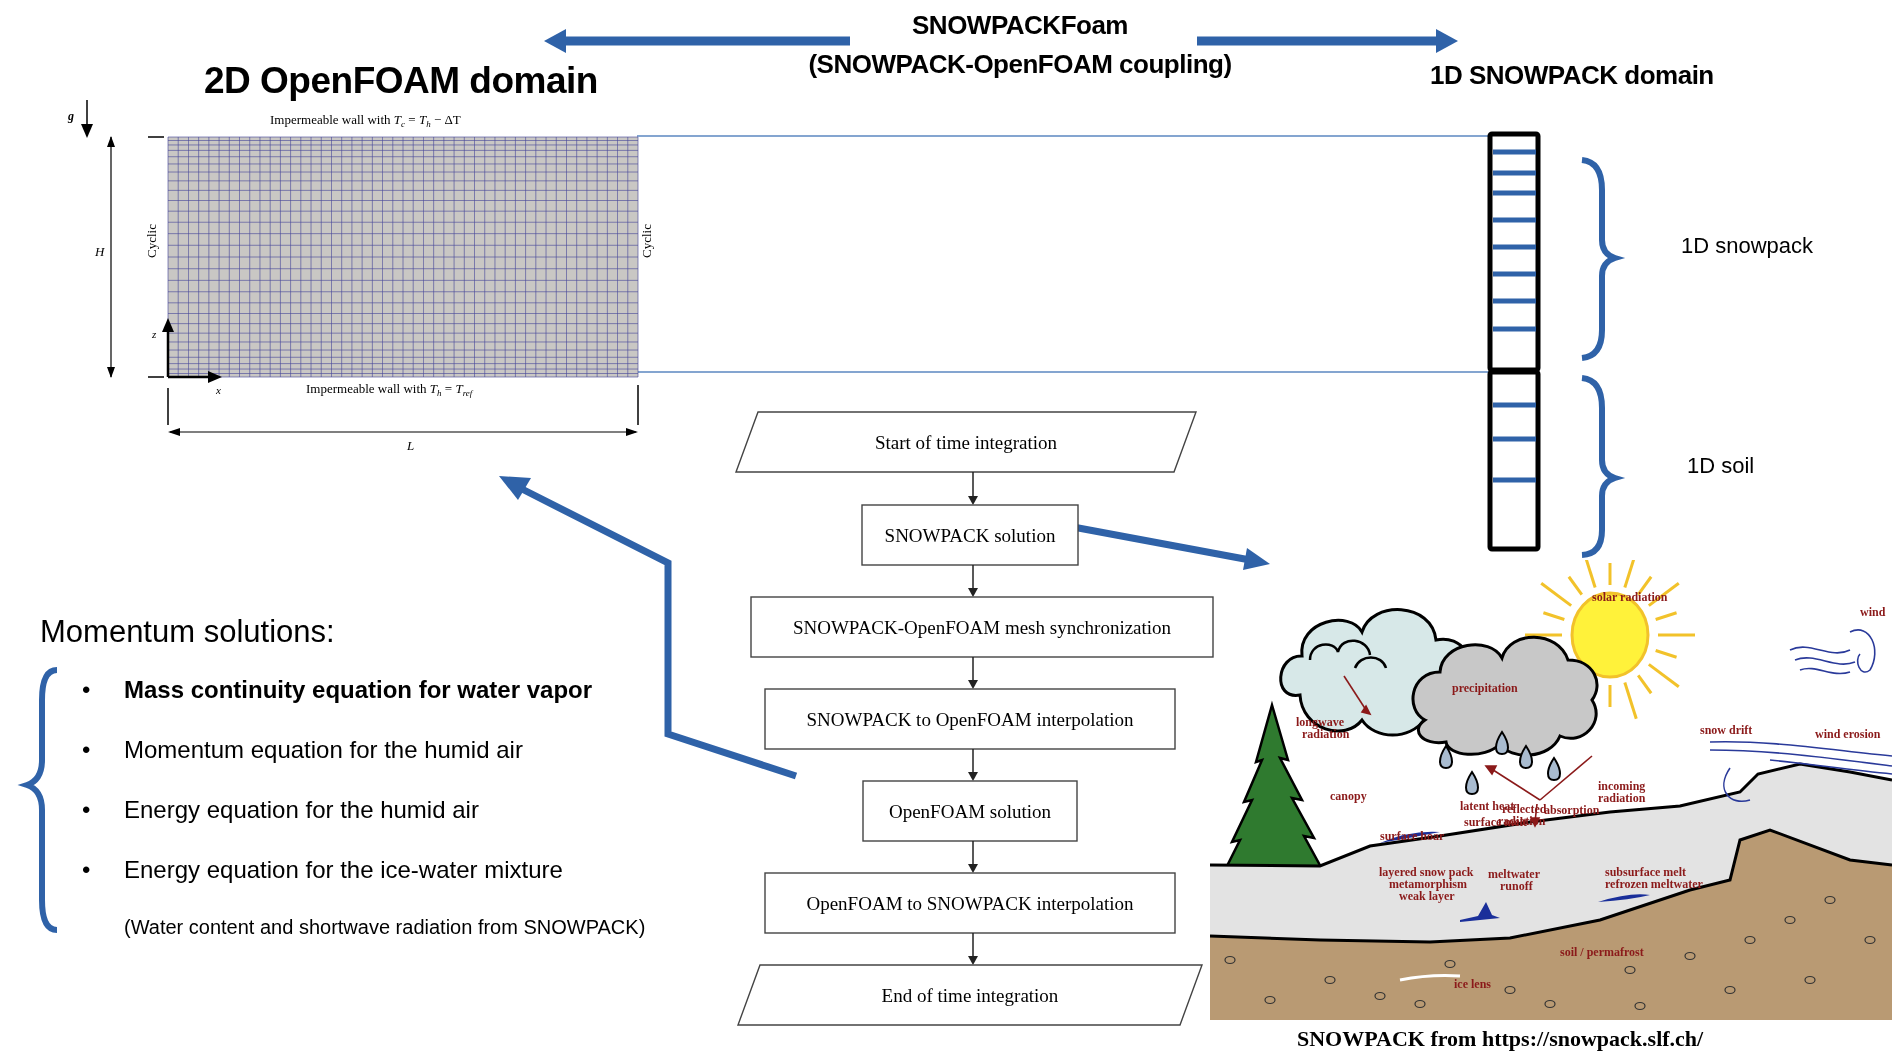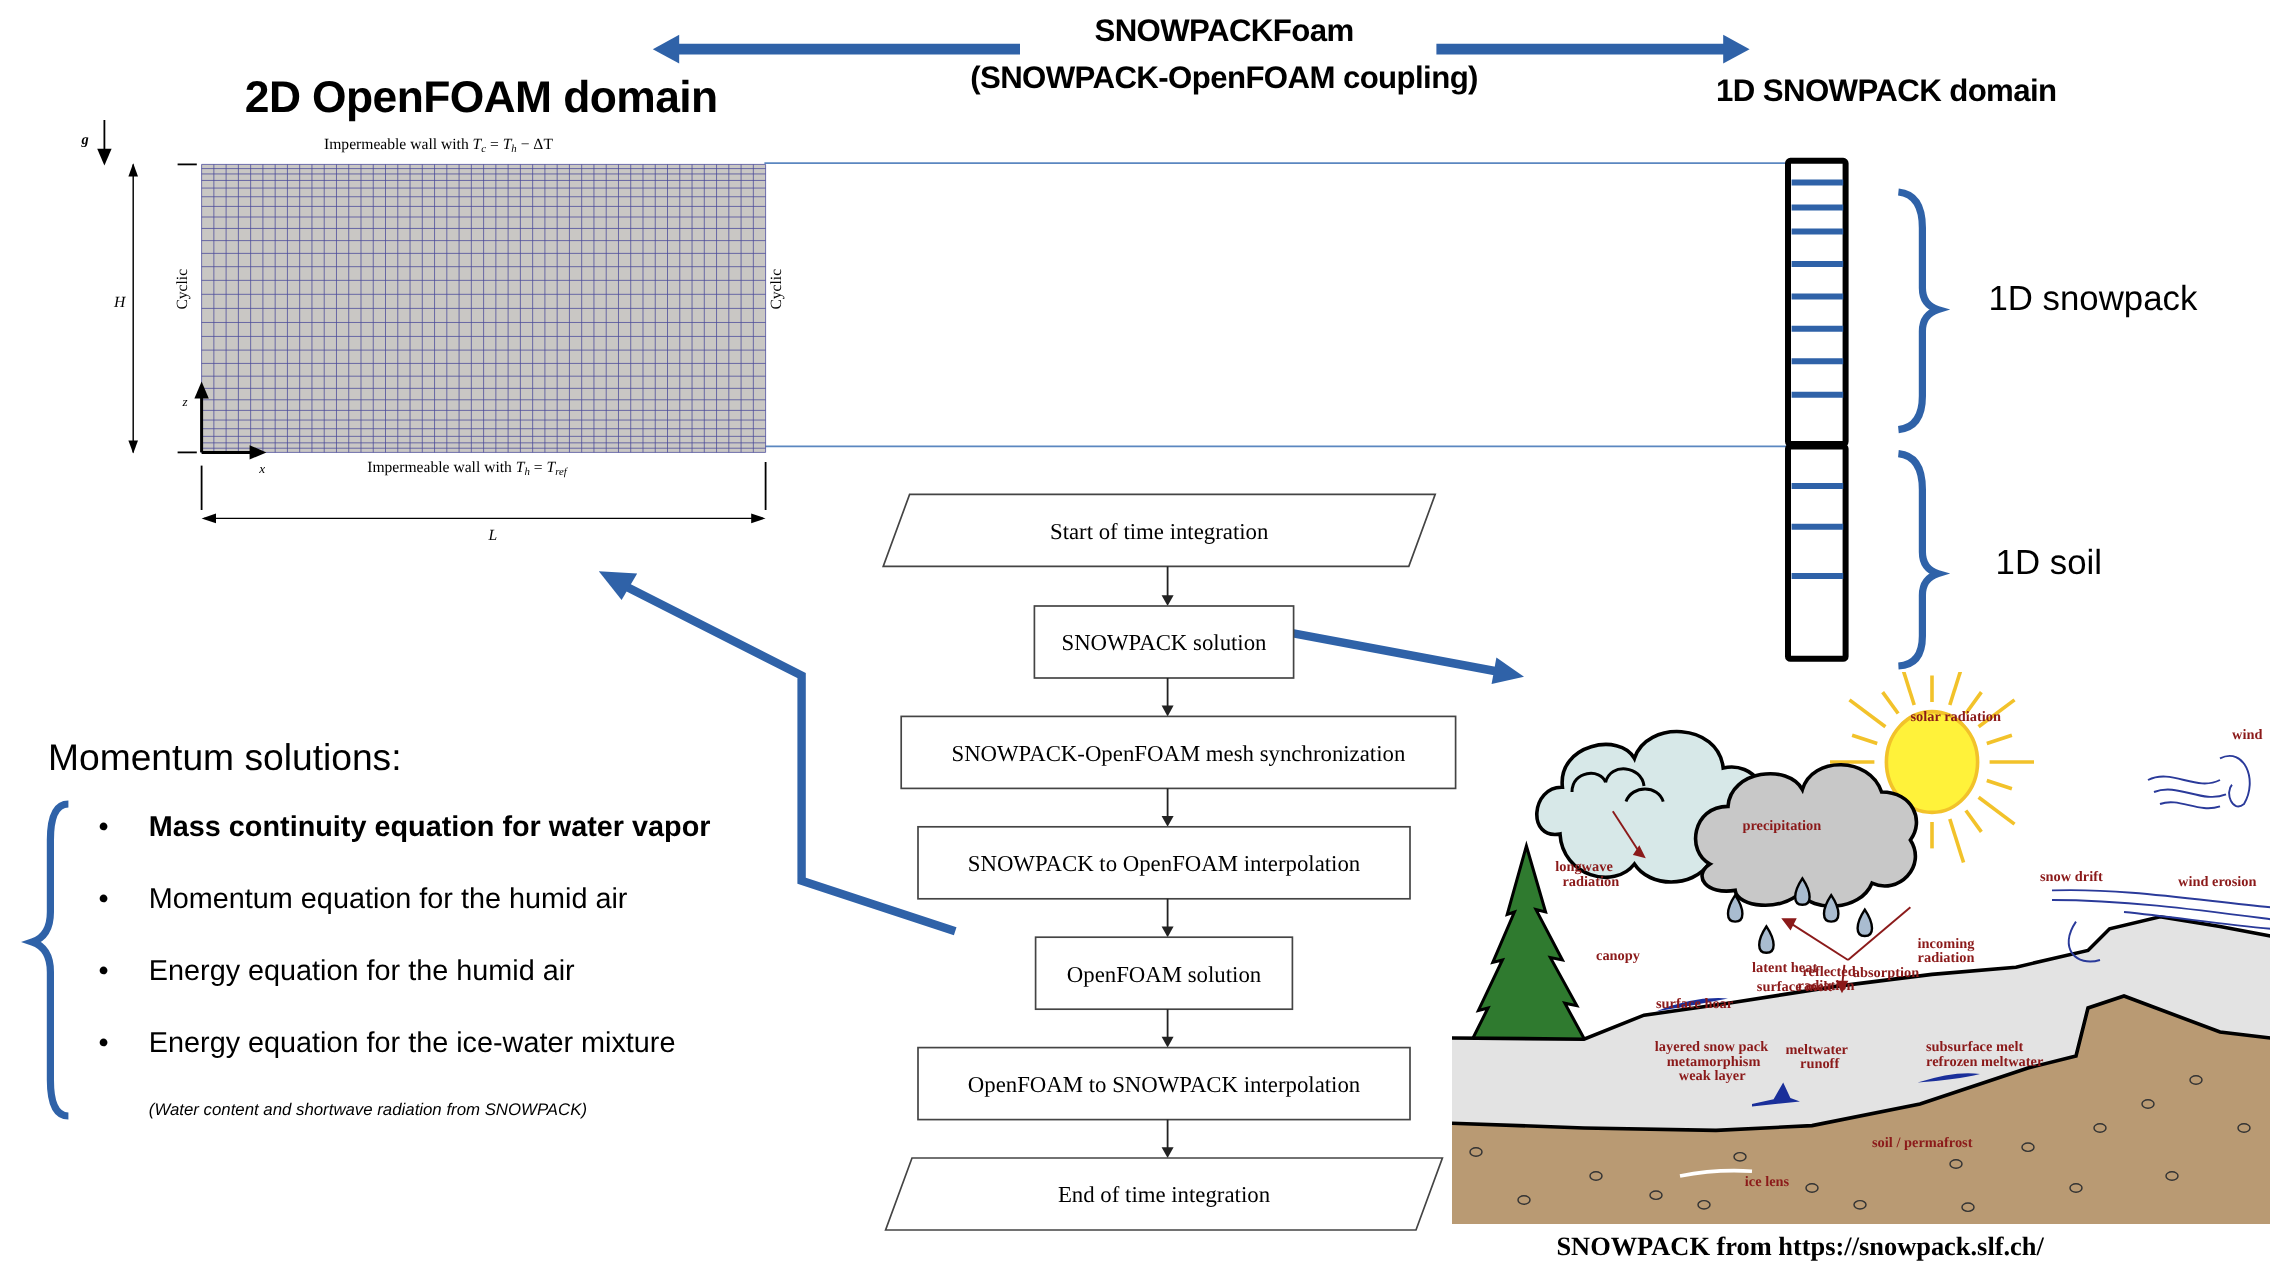--- a/index.html
+++ b/index.html
@@ -1,24 +1,24 @@
 <!DOCTYPE html>
 <html><head>
 <meta charset="utf-8">
 <style>
   html, body { margin: 0; padding: 0; background: #ffffff; }
   body { width: 1892px; height: 1061px; position: relative; overflow: hidden;
          font-family: "Liberation Sans", sans-serif; color: #000; }
   .abs { position: absolute; }
   .title-big { font-family: "Liberation Sans", sans-serif; font-weight: bold; font-size: 37px; letter-spacing: -0.5px; white-space: nowrap; }
   .title-mid { font-family: "Liberation Sans", sans-serif; font-weight: bold; font-size: 26px; letter-spacing: -0.5px; white-space: nowrap; text-align: center; }
-  .label-side { font-family: "Liberation Sans", sans-serif; font-size: 29px; white-space: nowrap; }
+  .label-side { font-family: "Liberation Sans", sans-serif; font-size: 22px; white-space: nowrap; margin-left: 24px; }
   .sol-title { font-family: "Liberation Sans", sans-serif; font-size: 31px; white-space: nowrap; }
   .sol-item { font-family: "Liberation Sans", sans-serif; font-size: 24px; white-space: nowrap; }
-  .sol-note { font-family: "Liberation Sans", sans-serif; font-size: 14px; white-space: nowrap; font-style: italic; }
+  .sol-note { font-family: "Liberation Sans", sans-serif; font-size: 20px; white-space: nowrap; }
   .illus-lbl { font-family: "Liberation Serif", serif; font-weight: bold; font-size: 12px; fill: #8b1a1a; }
   .credit { font-family: Liberation Serif, serif; font-weight: bold; font-size: 22px; white-space: nowrap; }
   svg text { font-family: "Liberation Serif", serif; }
 </style>
 </head>
 <body>
 
 <svg class="abs" style="left:0;top:0" width="1892" height="1061">
 
   <g>

